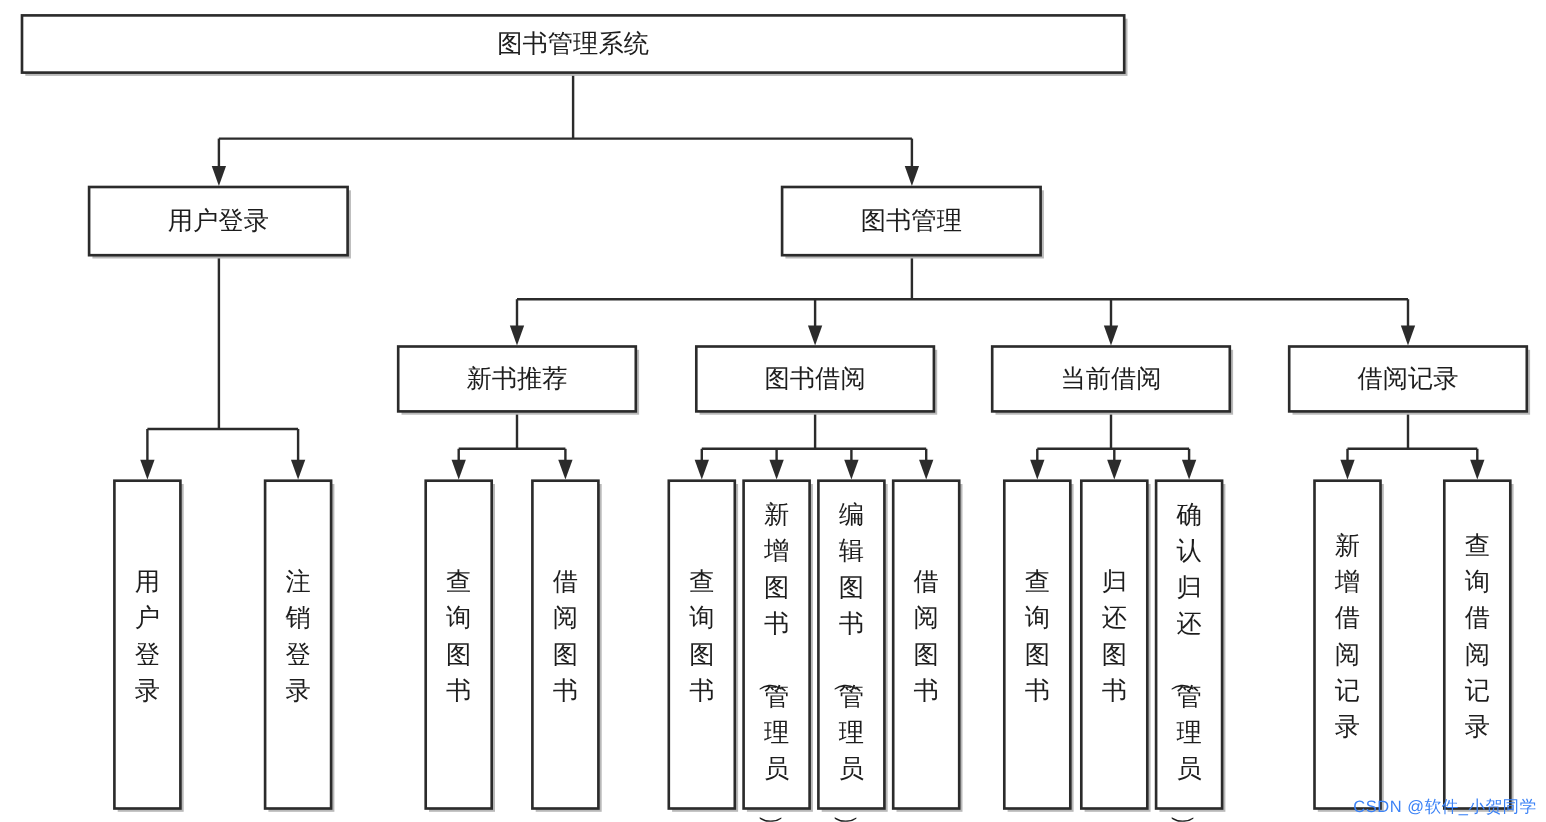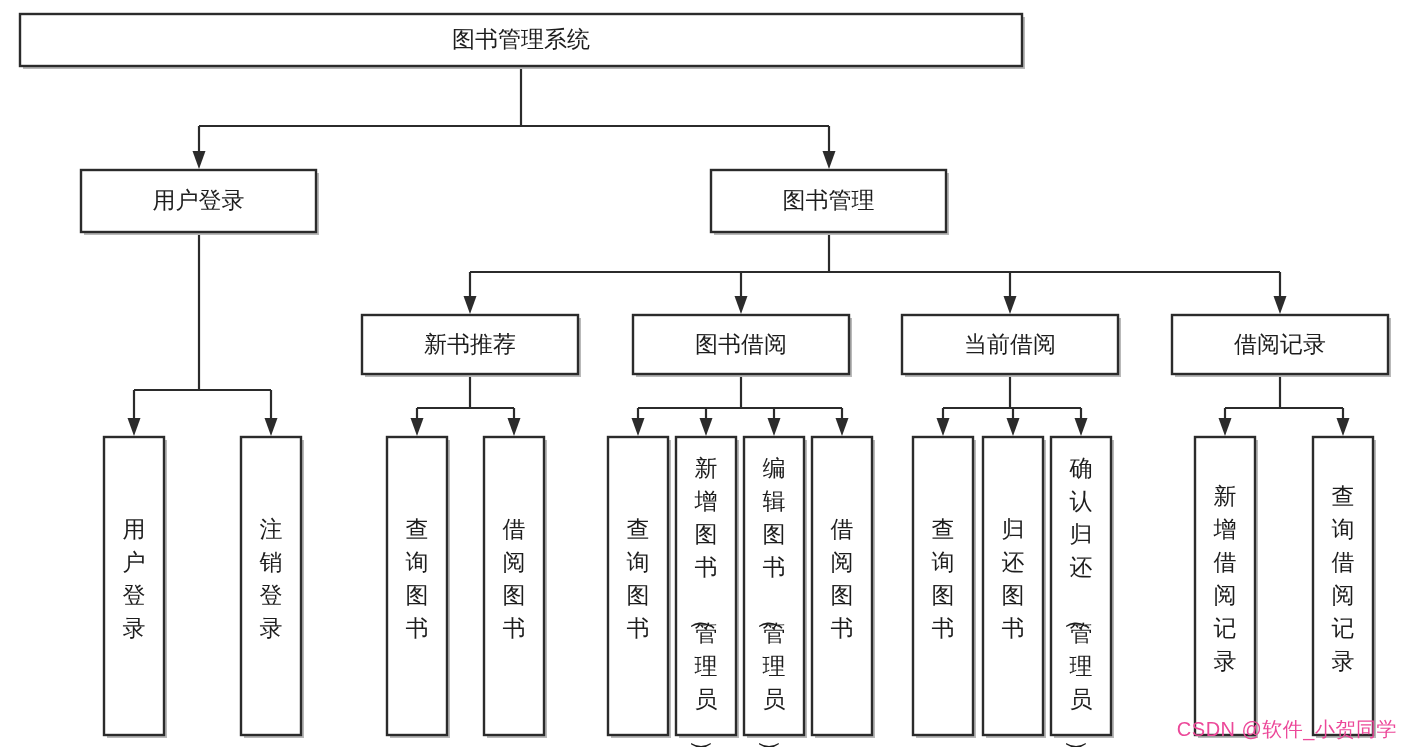--- a/index.html
+++ b/index.html
@@ -55,22 +55,22 @@
     font-family: "Liberation Sans", "DejaVu Sans", sans-serif;
     font-size: 23px;
     fill: #1d1d1d;
     text-anchor: middle;
   }
   .watermark {
     position: absolute;
     right: 8px;
     bottom: 4px;
     font-family: "Liberation Sans", "DejaVu Sans", sans-serif;
-    font-size: 20px;
-    color: #ec4899;
+    font-size: 15px;
+    color: #3b82f6;
     white-space: nowrap;
     letter-spacing: 0.5px;
     pointer-events: none;
   }
 </style>
 </head>
 <body>
 
 <div id="diagram-root">
   <svg class="diagram" id="diagram-svg" viewBox="0 0 1405 747" xmlns="http://www.w3.org/2000/svg">

